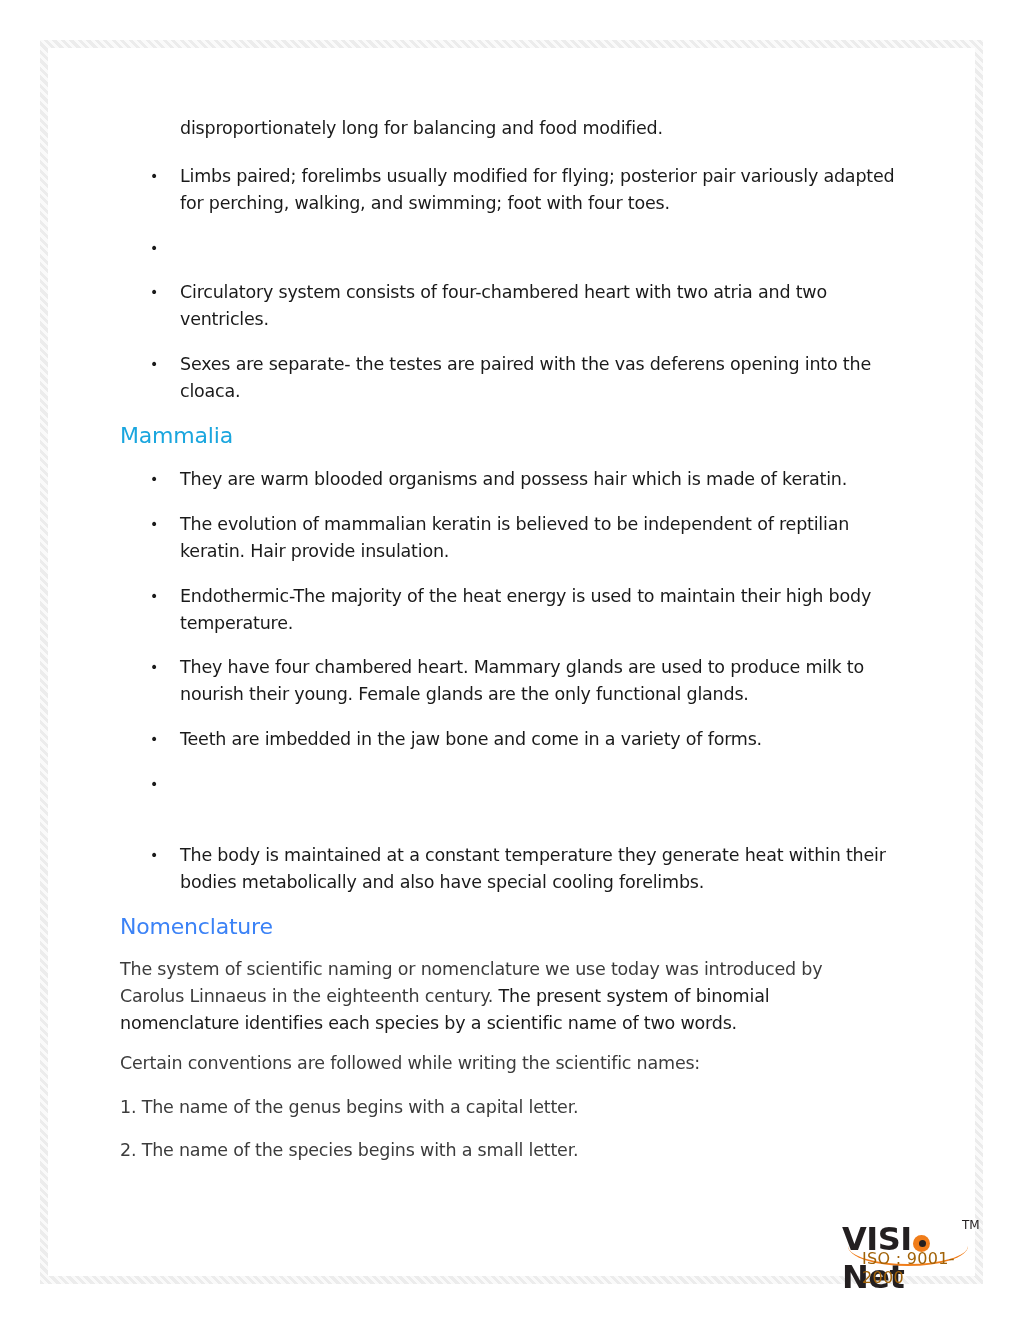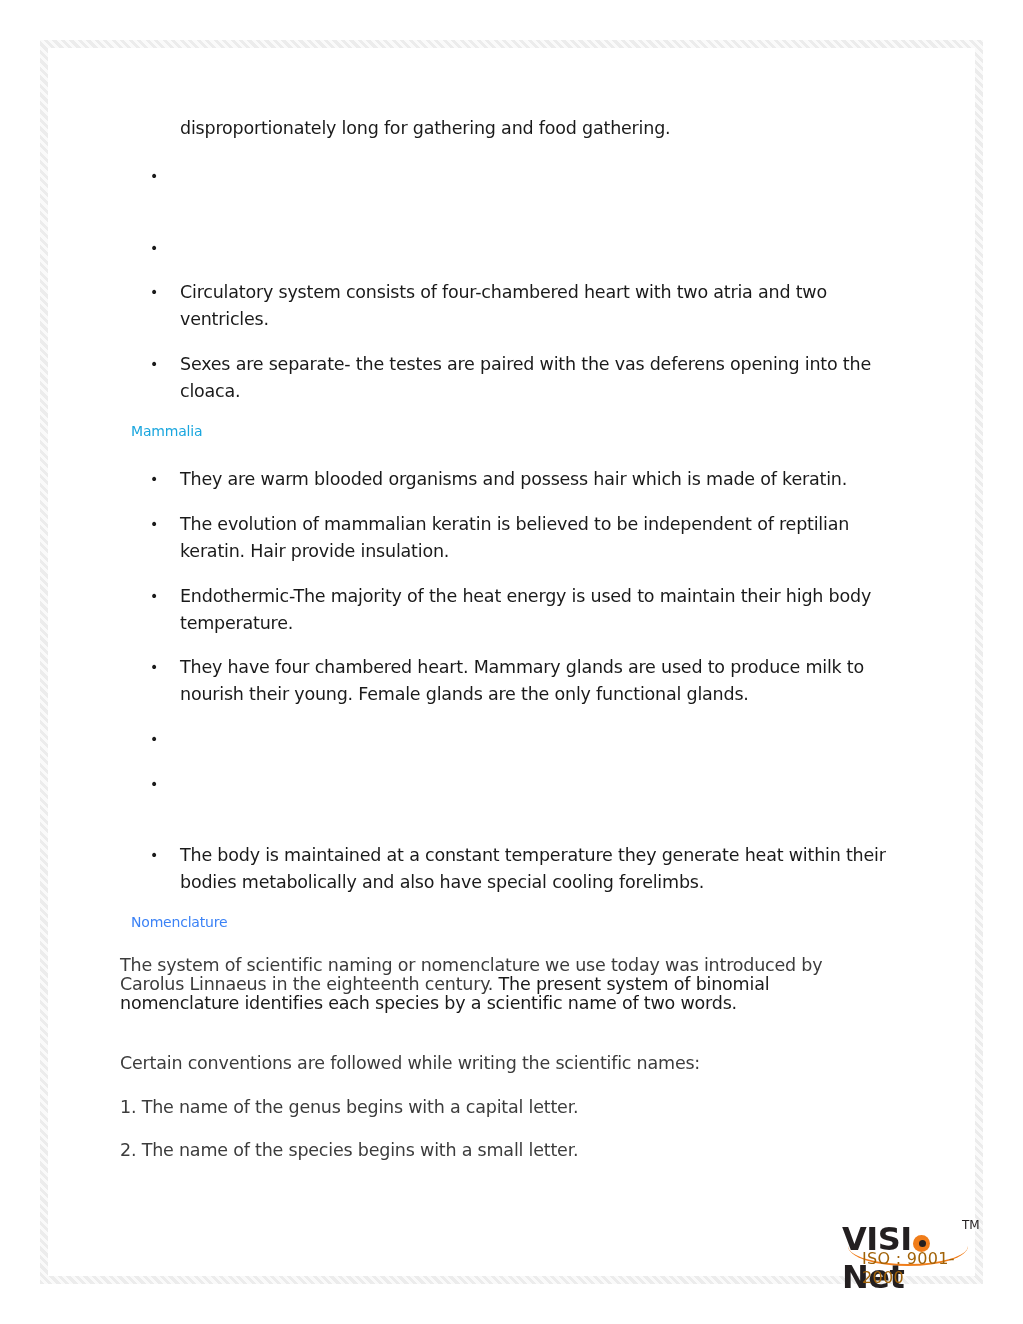--- a/index.html
+++ b/index.html
@@ -11,24 +11,24 @@
     border: 8px solid transparent;
     border-image: repeating-linear-gradient(45deg, #ececec 0 3px, #fafafa 3px 6px) 8;
   }
   .content {
     position: absolute; left: 120px; top: 0; width: 780px;
     font-size: 17.5px; color: #1a1a1a; letter-spacing: -0.2px;
   }
   .line { position: absolute; white-space: nowrap; }
   .bullet-item { position: absolute; left: 30px; width: 760px; line-height: 27px; }
   .bullet-dot { position: absolute; left: -30px; top: 0; font-size: 14px; }
-  .heading { position: absolute; left: 11px; font-size: 14px; }
+  .heading { position: absolute; left: 0; font-size: 22px; }
   .h-blue { color: #1aa6de; }
   .h-red { color: #3b82f6; }
-  .para { position: absolute; left: 0; width: 770px; line-height: 19px; }
+  .para { position: absolute; left: 0; width: 770px; line-height: 27px; }
   .grey { color: #3c3c3c; }
   .logo { position: absolute; left: 838px; top: 1214px; width: 140px; height: 60px; }
   .logo-word { position: absolute; left: 4px; top: 6px; font-family: "DejaVu Sans", sans-serif;
                font-weight: bold; font-size: 32px; color: #231f20; letter-spacing: -0.5px; }
   .logo-o { display: inline-block; width: 17px; height: 17px; border-radius: 50%;
             background: #f07d1a; position: relative; top: 2px; margin: 0 1px; }
   .logo-o::after { content: ""; position: absolute; left: 6px; top: 5px; width: 7px; height: 7px;
                    border-radius: 50%; background: #231f20; }
   .logo-tm { position: absolute; left: 124px; top: 4px; font-size: 12px; color: #231f20; }
   .logo-iso { position: absolute; left: 24px; top: 35px; font-size: 16px; color: #a16207;
@@ -36,24 +36,25 @@
   .logo-swoosh { position: absolute; left: 10px; top: 20px; width: 120px; height: 30px;
                  border-bottom: 2px solid #f07d1a; border-radius: 0 0 60px 60px / 0 0 20px 20px; }
 </style>
 </head>
 <body>
 
 <div class="frame"></div>
 
 <div class="content">
 
-  <div class="line" style="left:60px; top:118px;">disproportionately long for gathering and food gathering.</div>
+  <div class="line" style="left:60px; top:118px;">disproportionately long for balancing and food modified.</div>
 
   <div class="bullet-item" style="left:60px; width:720px; top:163px;">
     <span class="bullet-dot">•</span>
+    <span>Limbs paired; forelimbs usually modified for flying; posterior pair variously adapted for perching, walking, and swimming; foot with four toes.</span>
   </div>
   <div class="bullet-item" style="left:60px; width:720px; top:235px;">
     <span class="bullet-dot">•</span>
   </div>
   <div class="bullet-item" style="left:60px; width:720px; top:279px;">
     <span class="bullet-dot">•</span>
     <span>Circulatory system consists of four-chambered heart with two atria and two ventricles.</span>
   </div>
   <div class="bullet-item" style="left:60px; width:720px; top:351px;">
     <span class="bullet-dot">•</span>
@@ -73,20 +74,21 @@
   <div class="bullet-item" style="left:60px; width:730px; top:583px;">
     <span class="bullet-dot">•</span>
     <span>Endothermic-The majority of the heat energy is used to maintain their high body temperature.</span>
   </div>
   <div class="bullet-item" style="left:60px; width:730px; top:654px;">
     <span class="bullet-dot">•</span>
     <span>They have four chambered heart. Mammary glands are used to produce milk to nourish their young. Female glands are the only functional glands.</span>
   </div>
   <div class="bullet-item" style="left:60px; width:730px; top:726px;">
     <span class="bullet-dot">•</span>
+    <span>Teeth are imbedded in the jaw bone and come in a variety of forms.</span>
   </div>
   <div class="bullet-item" style="left:60px; width:730px; top:771px;">
     <span class="bullet-dot">•</span>
   </div>
   <div class="bullet-item" style="left:60px; width:730px; top:842px;">
     <span class="bullet-dot">•</span>
     <span>The body is maintained at a constant temperature they generate heat within their bodies metabolically and also have special cooling forelimbs.</span>
   </div>
 
   <div class="heading h-red" style="top:914px;">Nomenclature</div>

